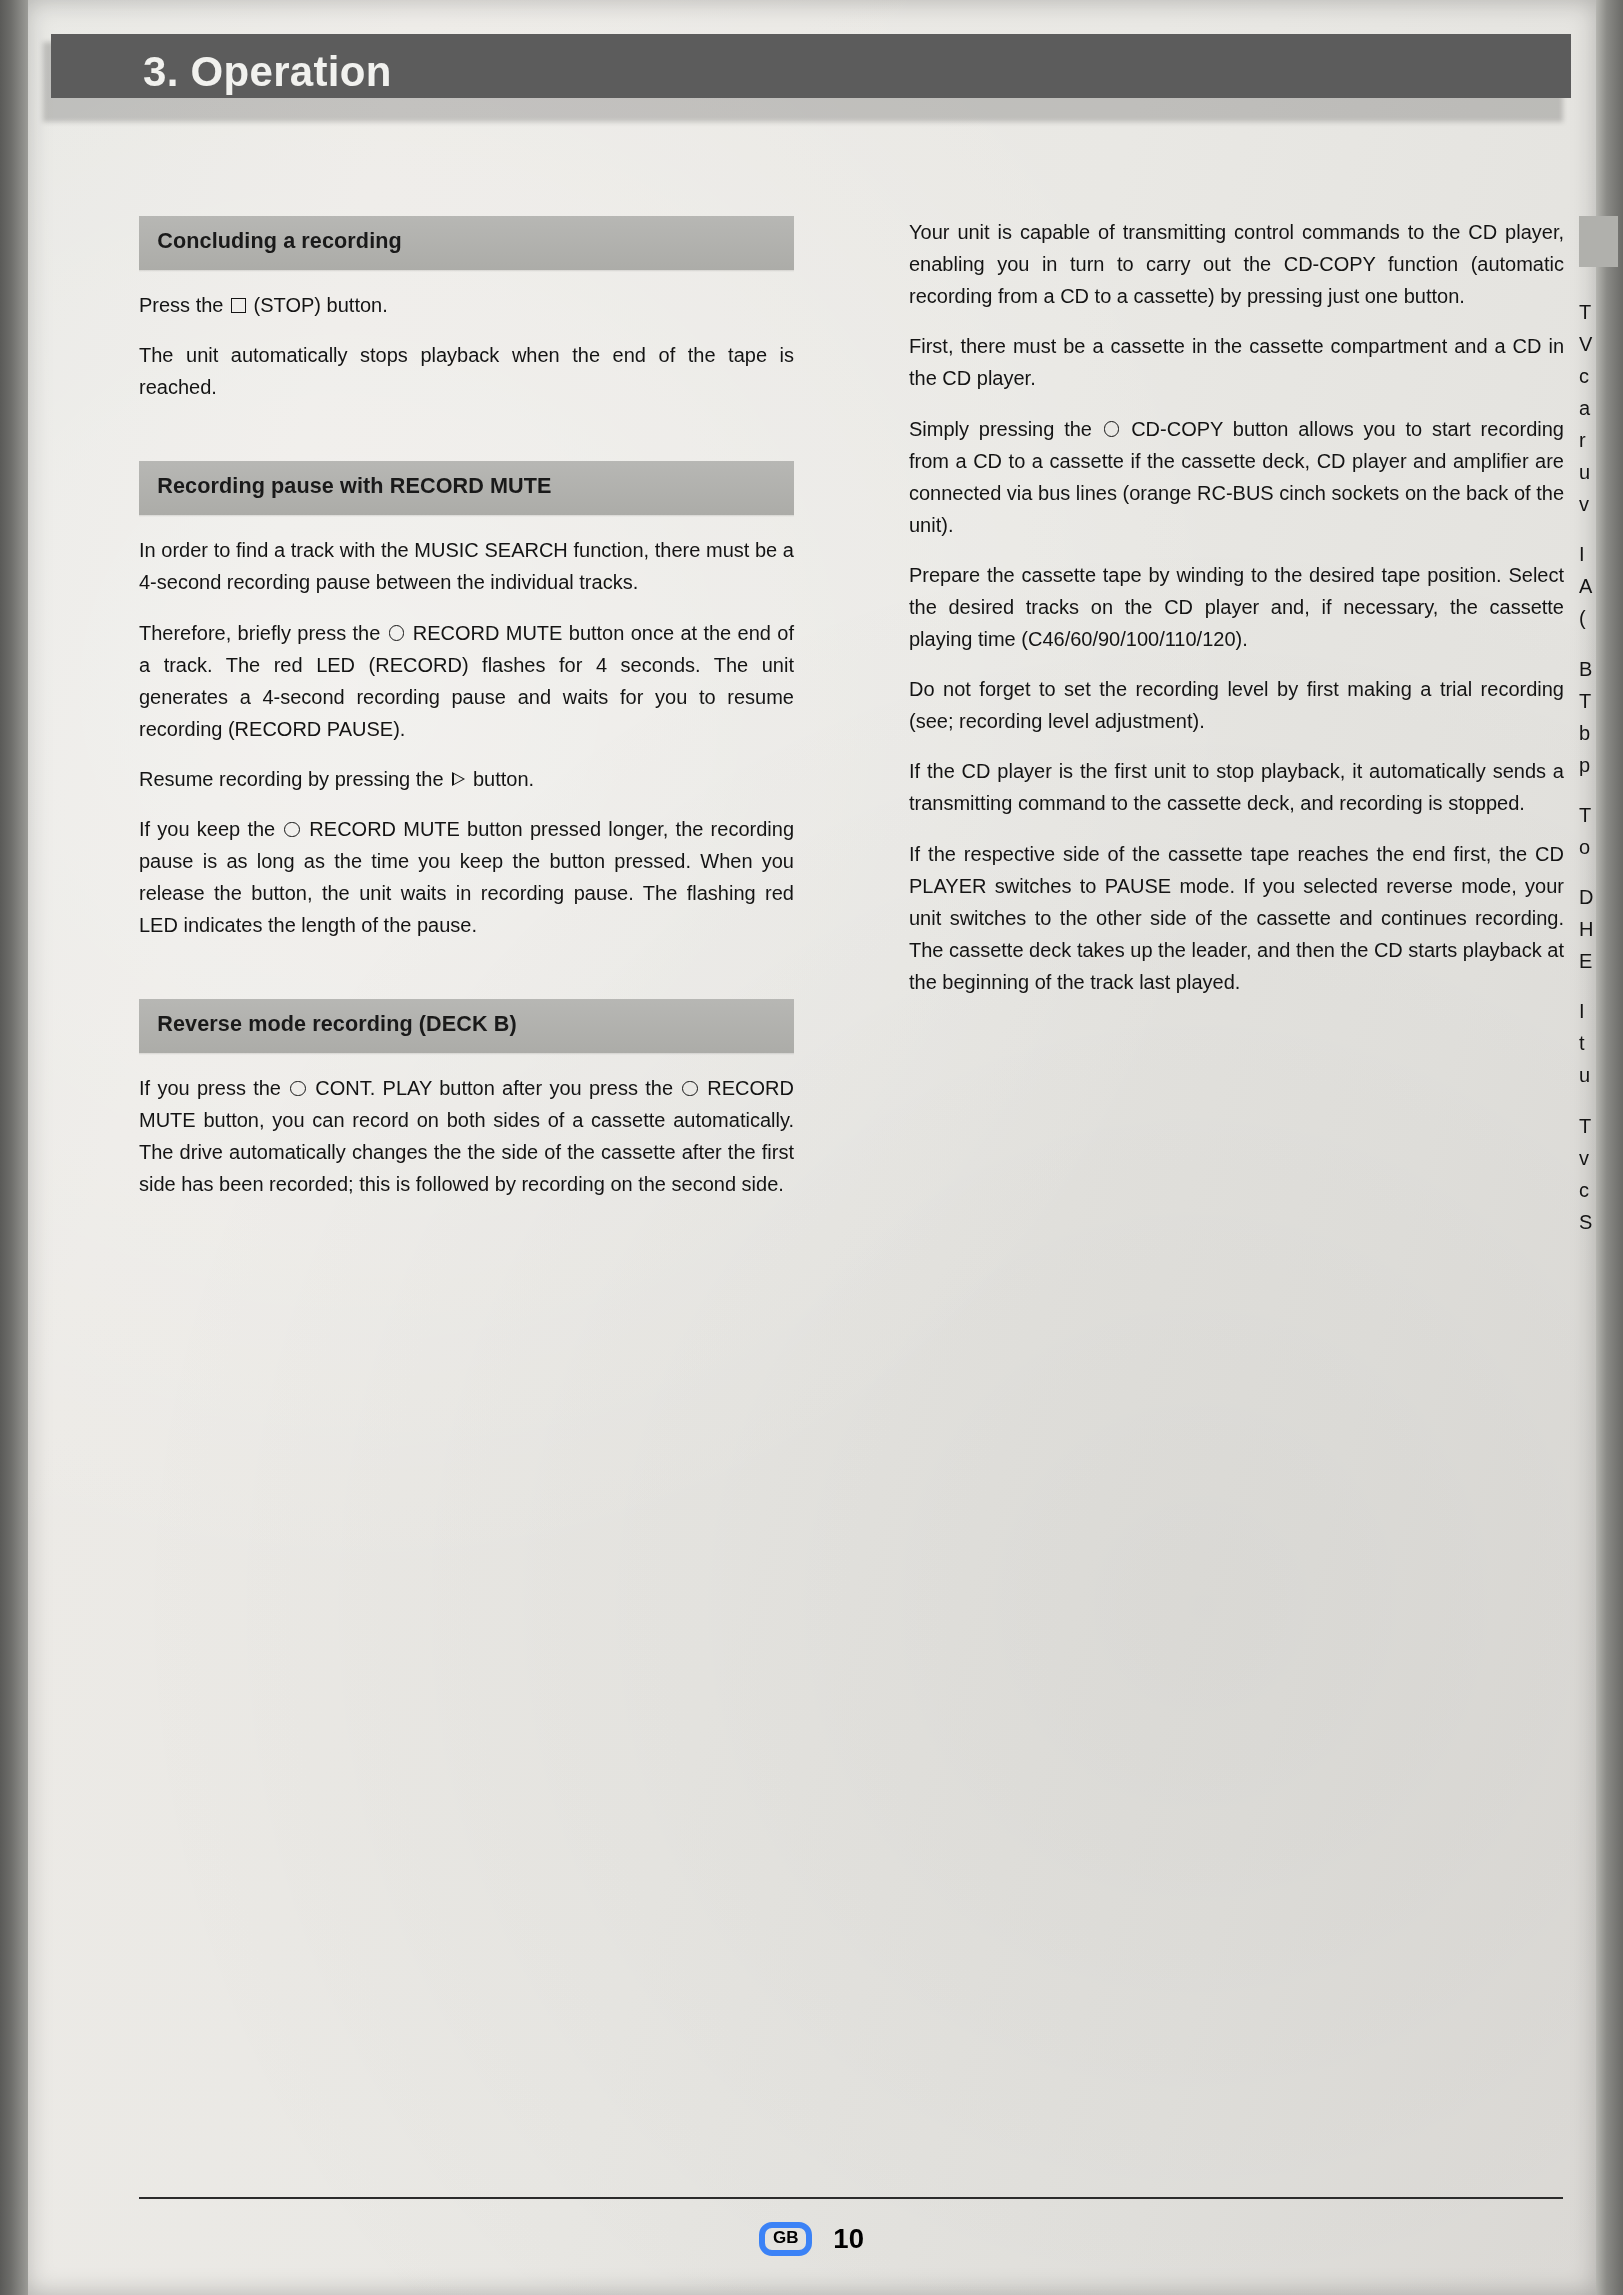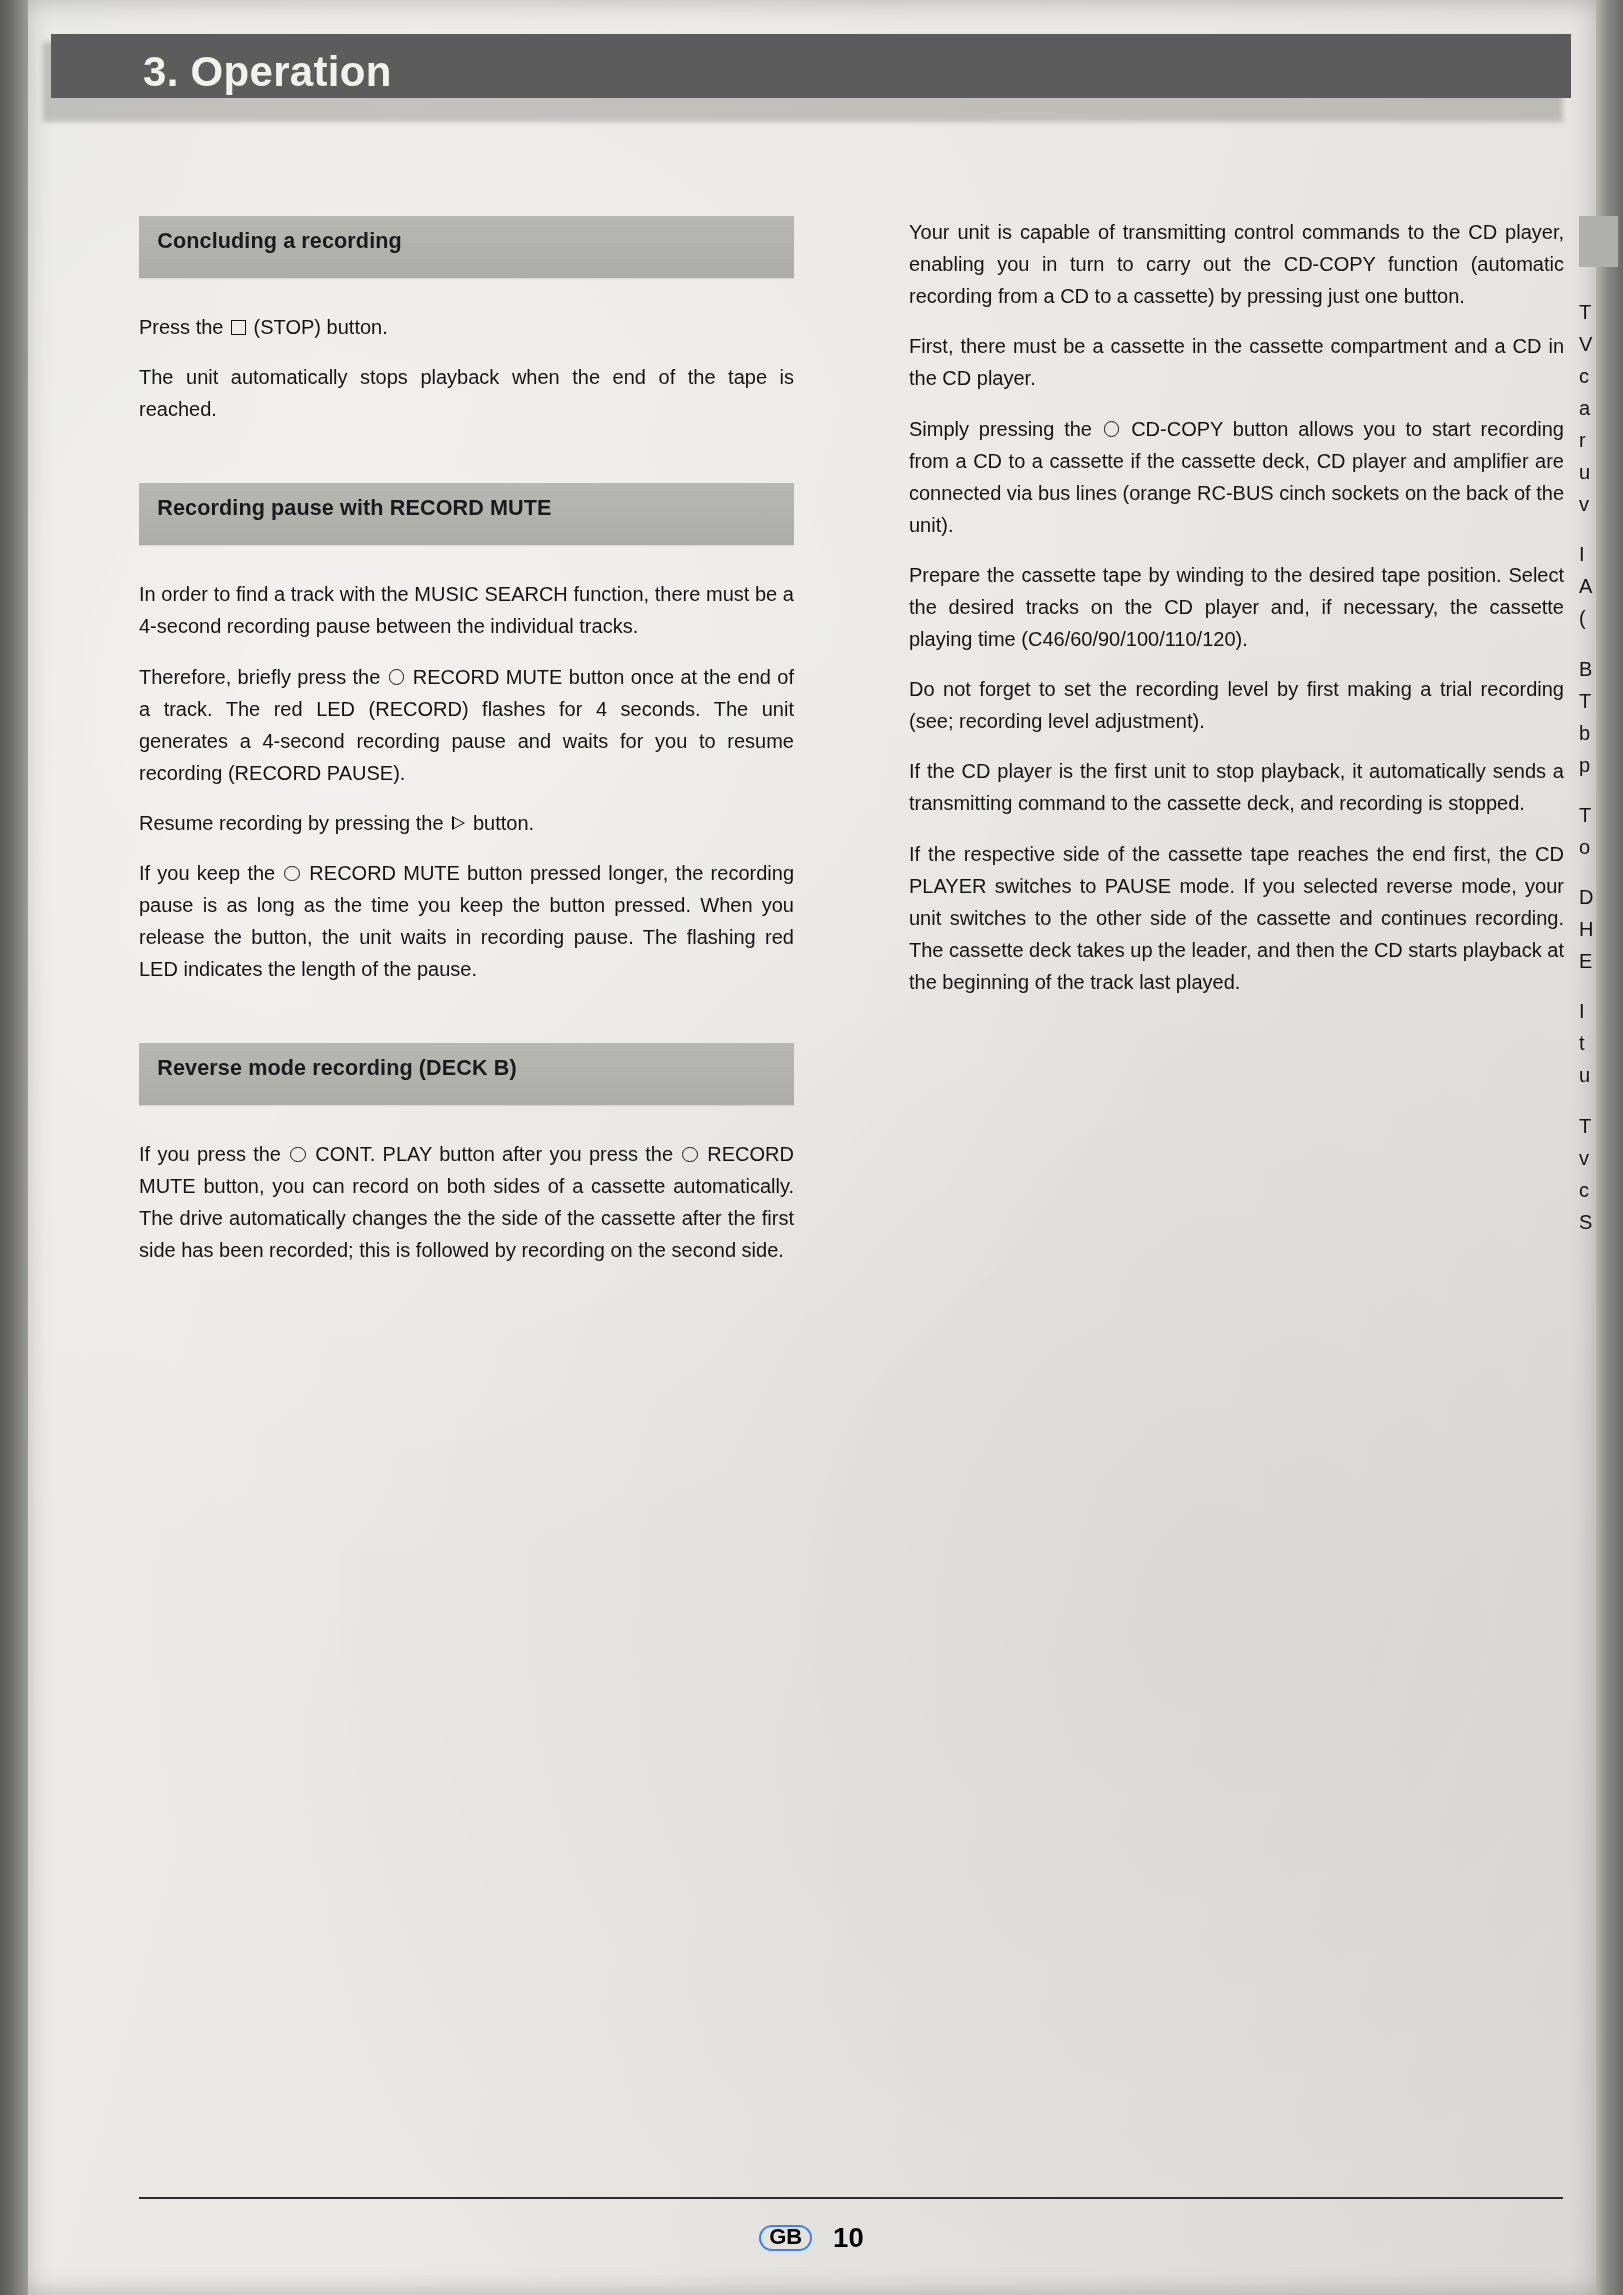--- a/index.html
+++ b/index.html
@@ -75,22 +75,22 @@
     top: 216px;
     width: 655px;
   }
   .col-left { left: 139px; }
   .col-right { left: 909px; }
   .col-cut  { left: 1579px; width: 39px; overflow:hidden; }
 
   .section-head {
     position:relative;
     background: linear-gradient(180deg,#b7b7b4 0%,#acacA8 100%);
-    height: 62px;
-    margin-bottom: 33px;
+    height: 54px;
+    margin-bottom: 19px;
     box-shadow: 0 1.3px 0 rgba(0,0,0,0.08);
   }
   .section-head span {
     position:absolute;
     left: 18.3px;
     top: 11.8px;
     font-size: 21.6px;
     font-weight: bold;
     color:#1a1a1a;
     font-family:"Liberation Sans", sans-serif;
@@ -165,24 +165,24 @@
     background:#2b2b2b;
   }
   .footer-center {
     position:absolute;
     left: 0; top: 2222px;
     width: 1623px;
     text-align:center;
   }
   .gb-badge {
     display:inline-block;
-    border: 2px solid #3b82f6;
+    border: 6px solid #3b82f6;
     border-radius: 13px;
     padding: 1.3px 7.9px 2.6px 7.9px;
-    font-size: 22px;
+    font-size: 17px;
     font-weight: bold;
     line-height: 18.3px;
     vertical-align: middle;
     font-family:"Liberation Sans", sans-serif;
   }
   .page-num {
     display:inline-block;
     font-size: 27.5px;
     font-weight: bold;
     margin-left: 21px;

